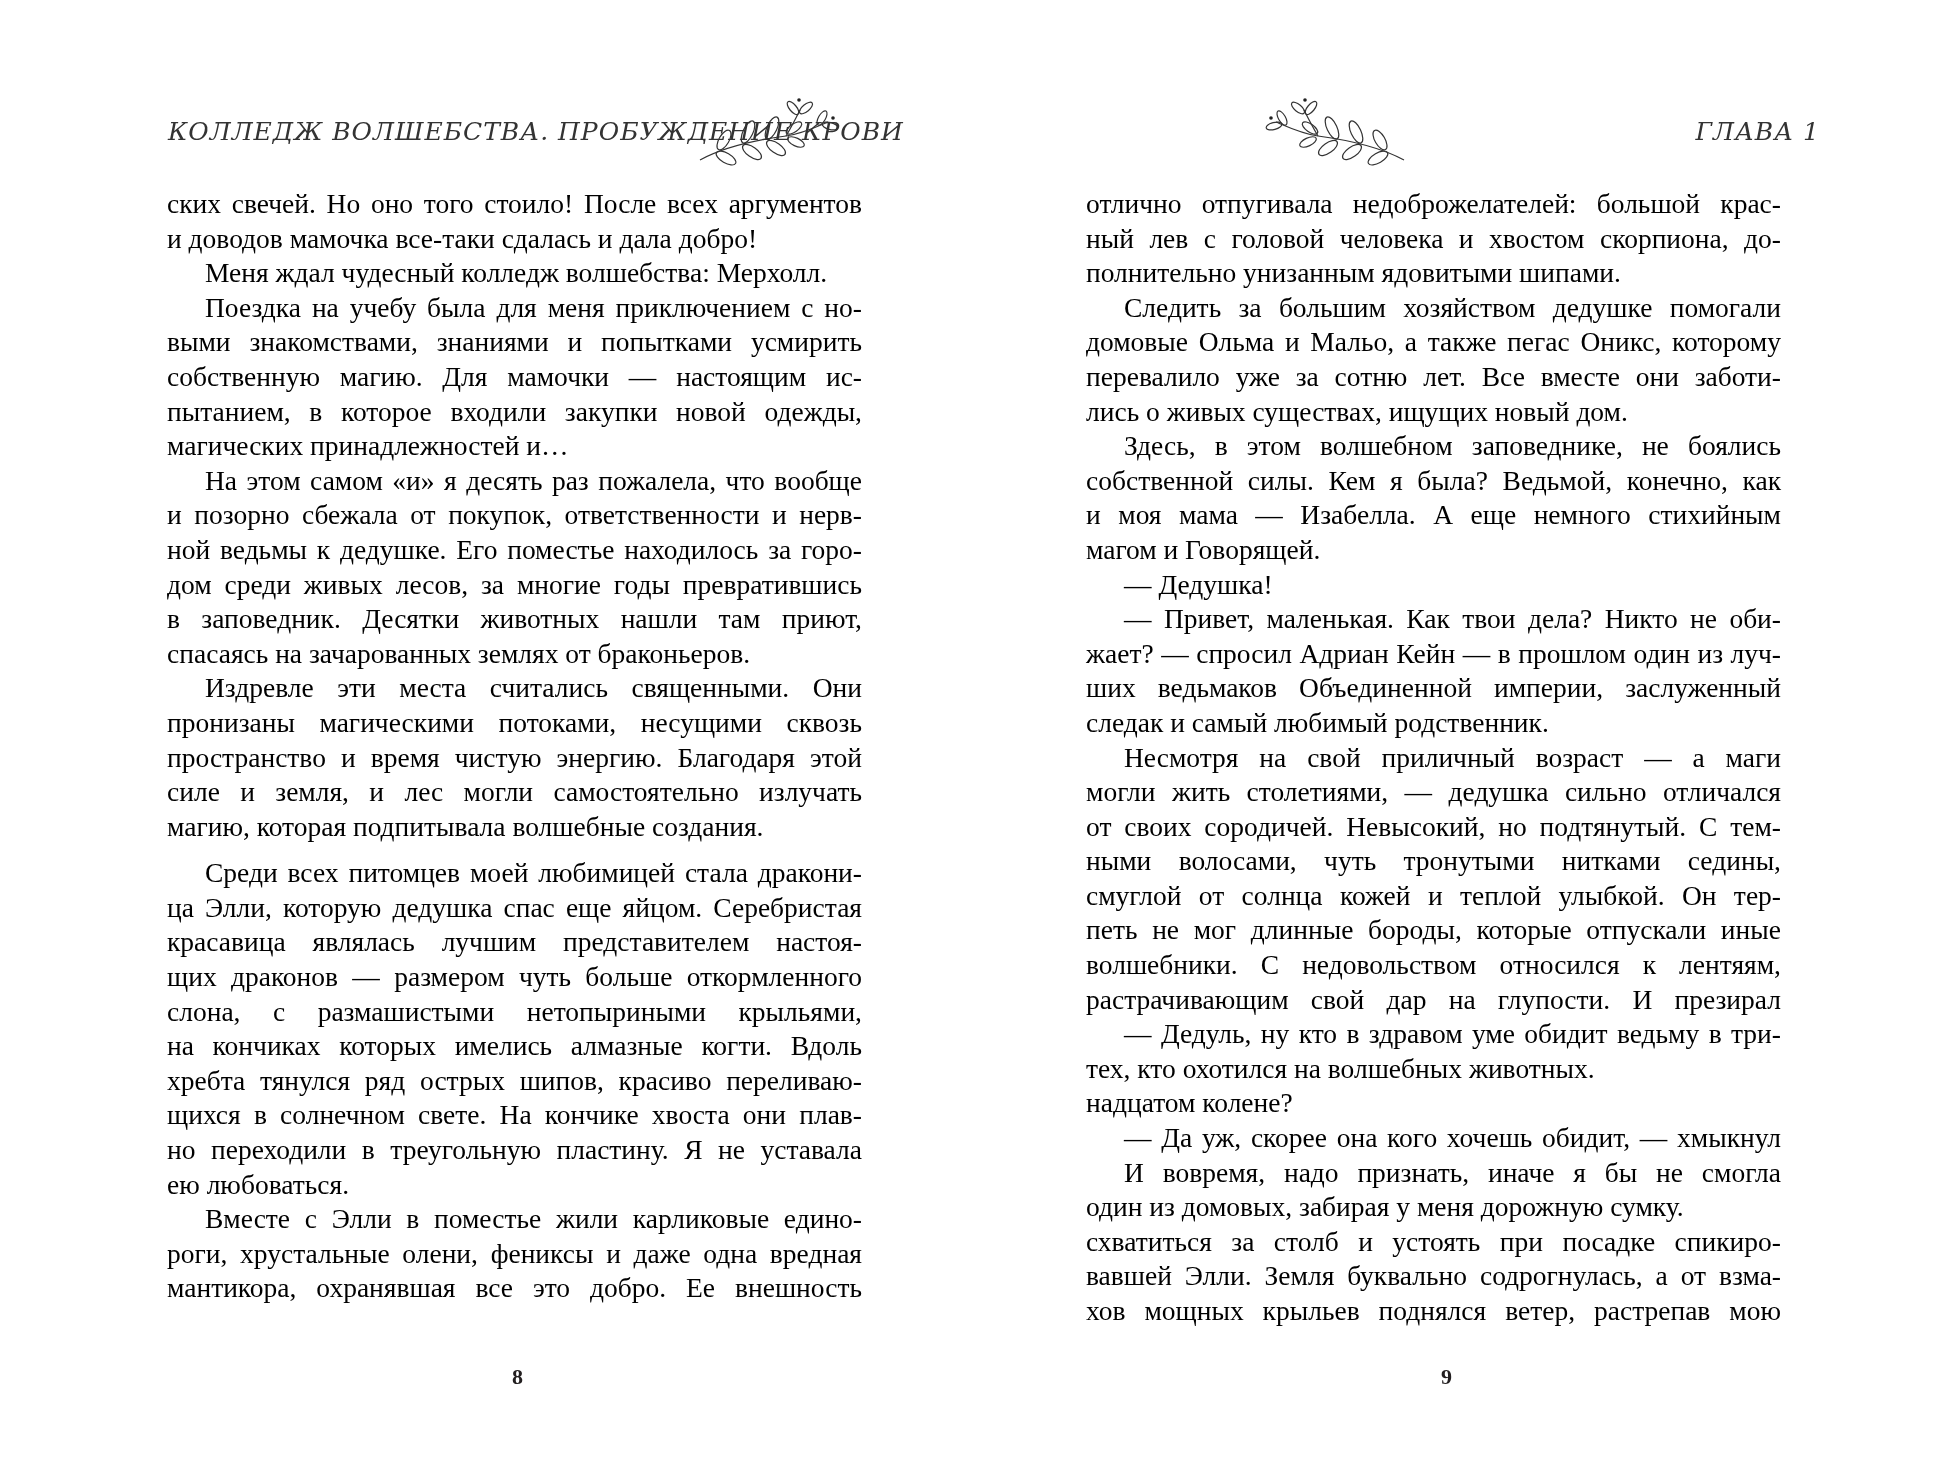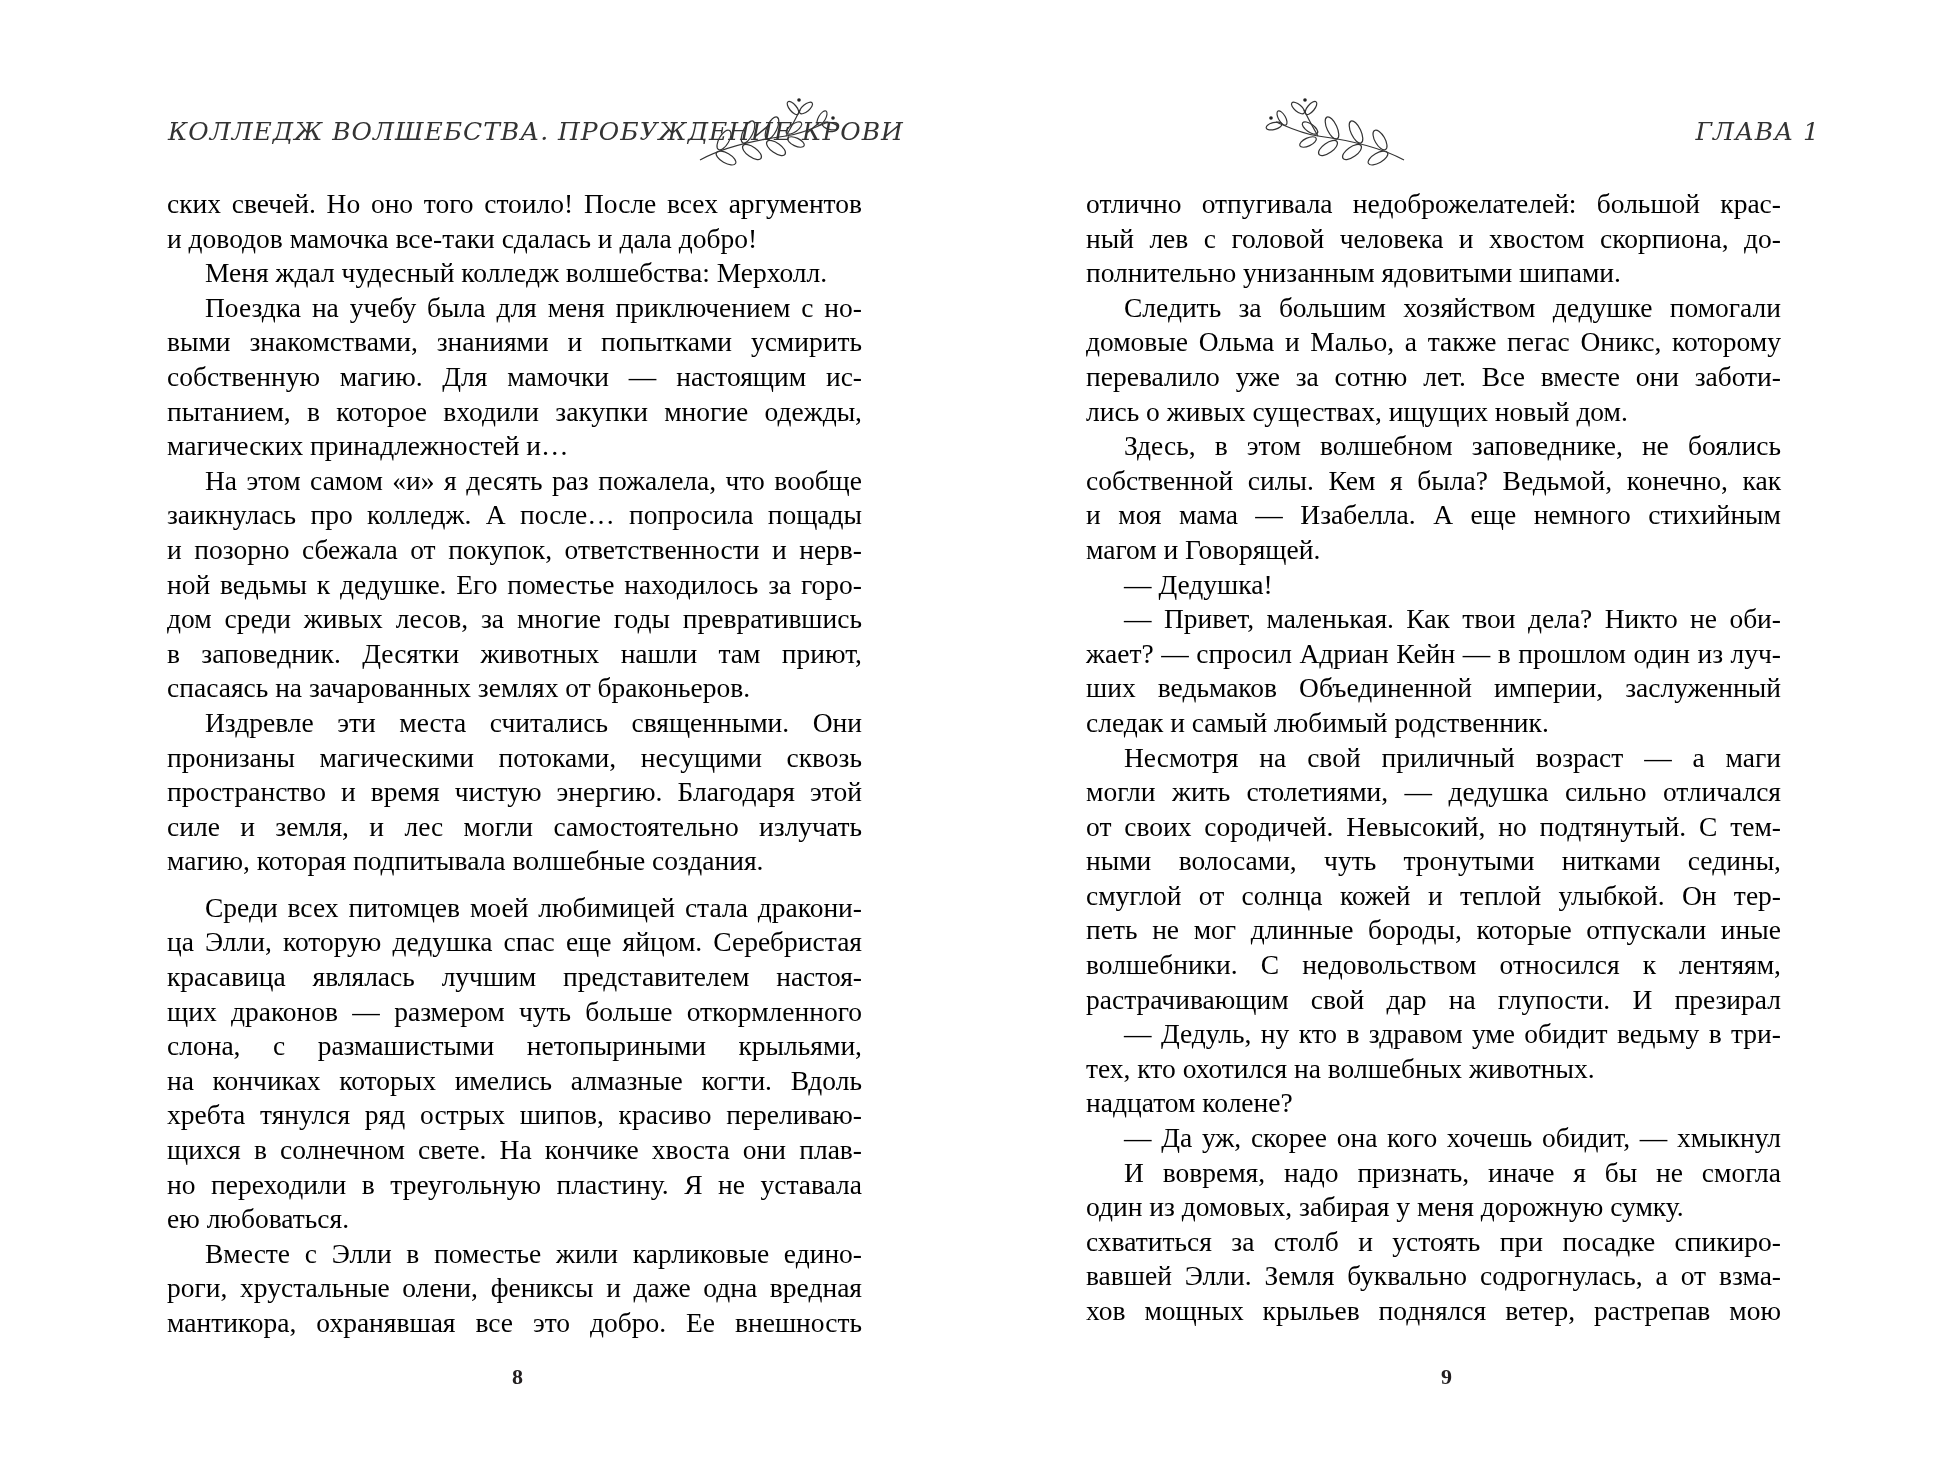--- a/index.html
+++ b/index.html
@@ -56,24 +56,23 @@
     <circle cx="103" cy="4" r="1.8" fill="#222"></circle>
     <circle cx="137" cy="22" r="1.8" fill="#222"></circle>
   </svg>
   <div class="body-text" id="left-text">
       <span class="line">ских свечей. Но оно того стоило! После всех аргументов</span>
       <span class="line last">и доводов мамочка все-таки сдалась и дала добро!</span>
       <span class="line last" style="text-indent: 38px;">Меня ждал чудесный колледж волшебства: Мерхолл.</span>
       <span class="line" style="text-indent: 38px;">Поездка на учебу была для меня приключением с но-</span>
       <span class="line">выми знакомствами, знаниями и попытками усмирить</span>
       <span class="line">собственную магию. Для мамочки — настоящим ис-</span>
-      <span class="line">пытанием, в которое входили закупки многие одежды,</span>
+      <span class="line">пытанием, в которое входили закупки новой одежды,</span>
       <span class="line last">магических принадлежностей и…</span>
       <span class="line" style="text-indent: 38px;">На этом самом «и» я десять раз пожалела, что вообще</span>
-      <span class="line">заикнулась про колледж. А после… попросила пощады</span>
       <span class="line">и позорно сбежала от покупок, ответственности и нерв-</span>
       <span class="line">ной ведьмы к дедушке. Его поместье находилось за горо-</span>
       <span class="line">дом среди живых лесов, за многие годы превратившись</span>
       <span class="line">в заповедник. Десятки животных нашли там приют,</span>
       <span class="line last">спасаясь на зачарованных землях от браконьеров.</span>
       <span class="line" style="text-indent: 38px;">Издревле эти места считались священными. Они</span>
       <span class="line">пронизаны магическими потоками, несущими сквозь</span>
       <span class="line">пространство и время чистую энергию. Благодаря этой</span>
       <span class="line">силе и земля, и лес могли самостоятельно излучать</span>
       <span class="line last">магию, которая подпитывала волшебные создания.</span>

